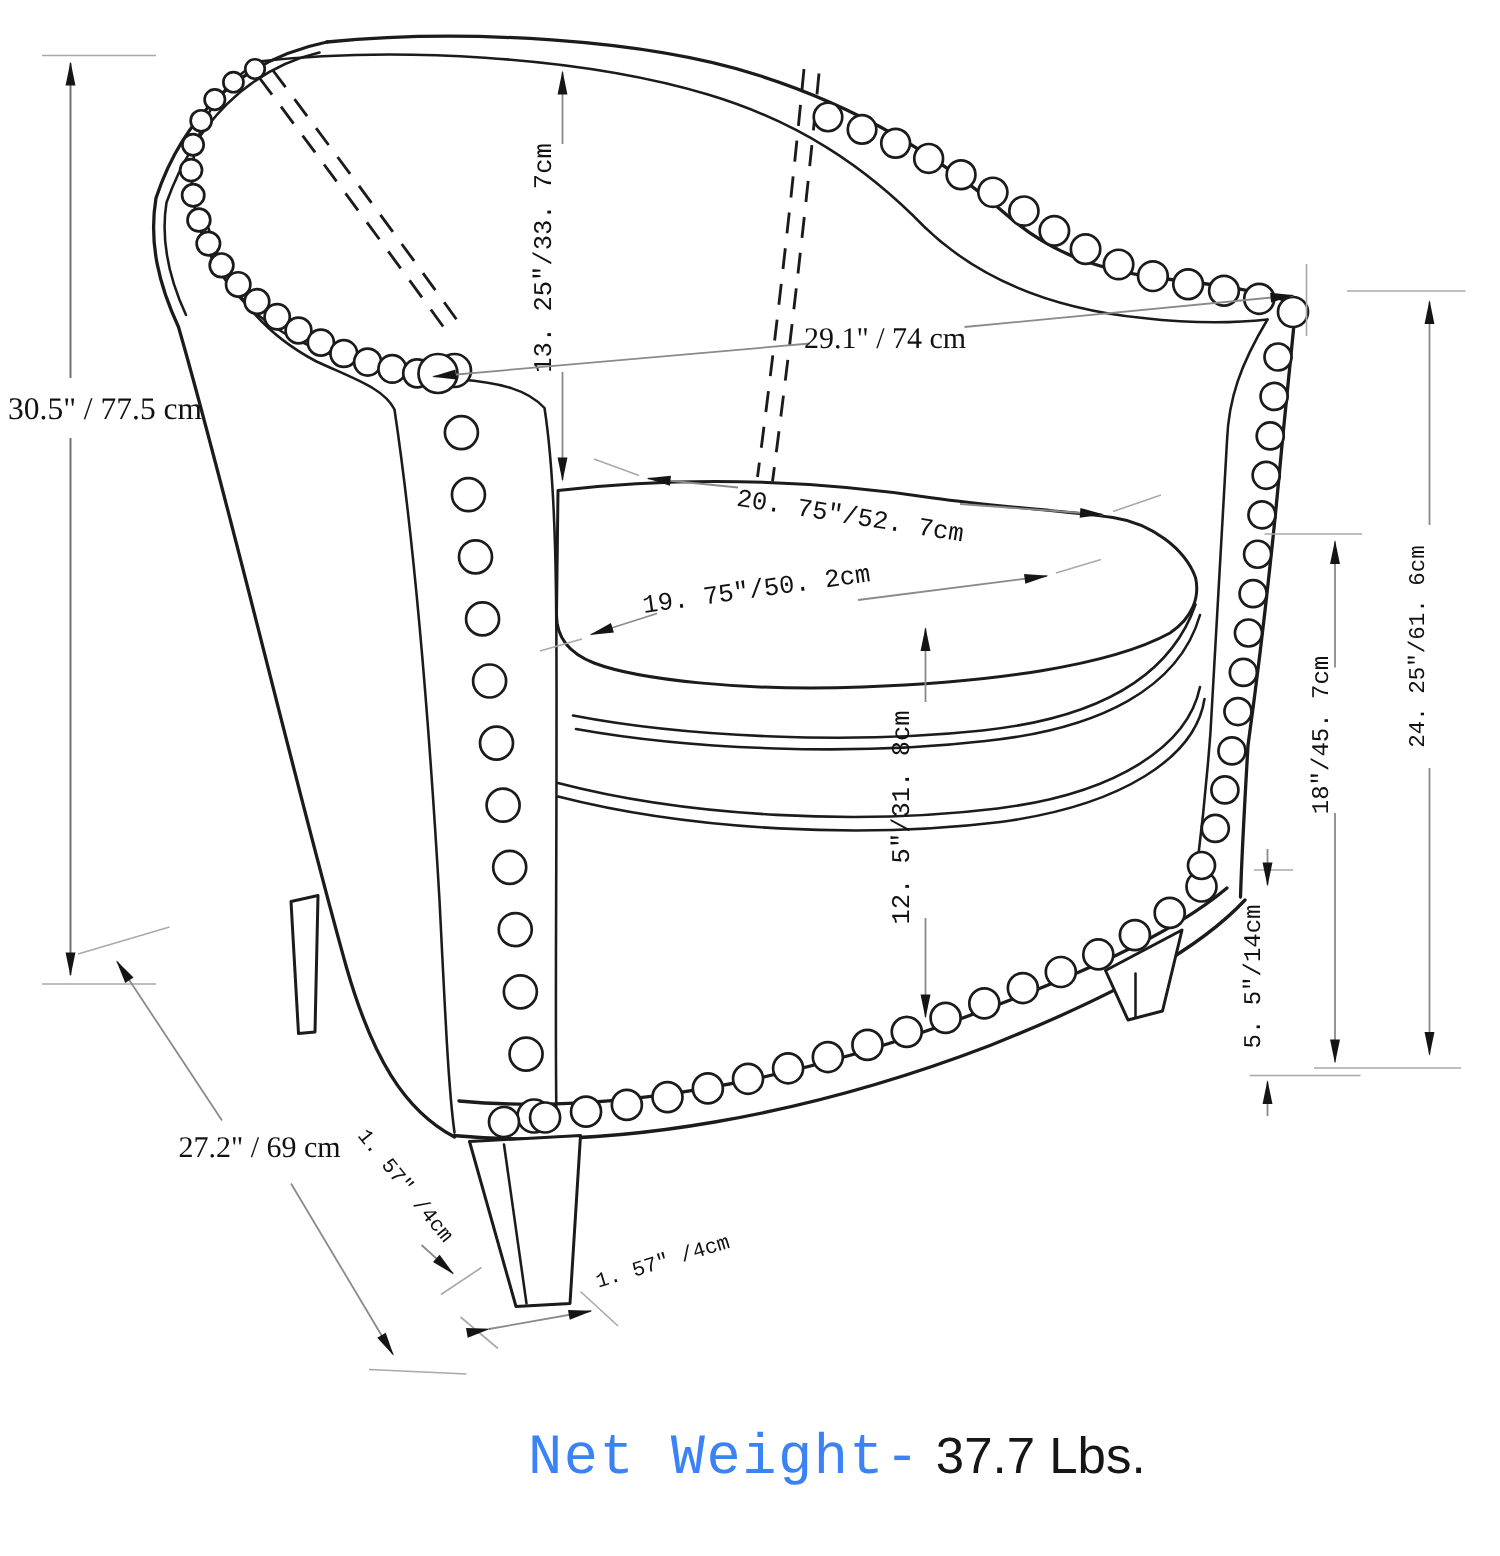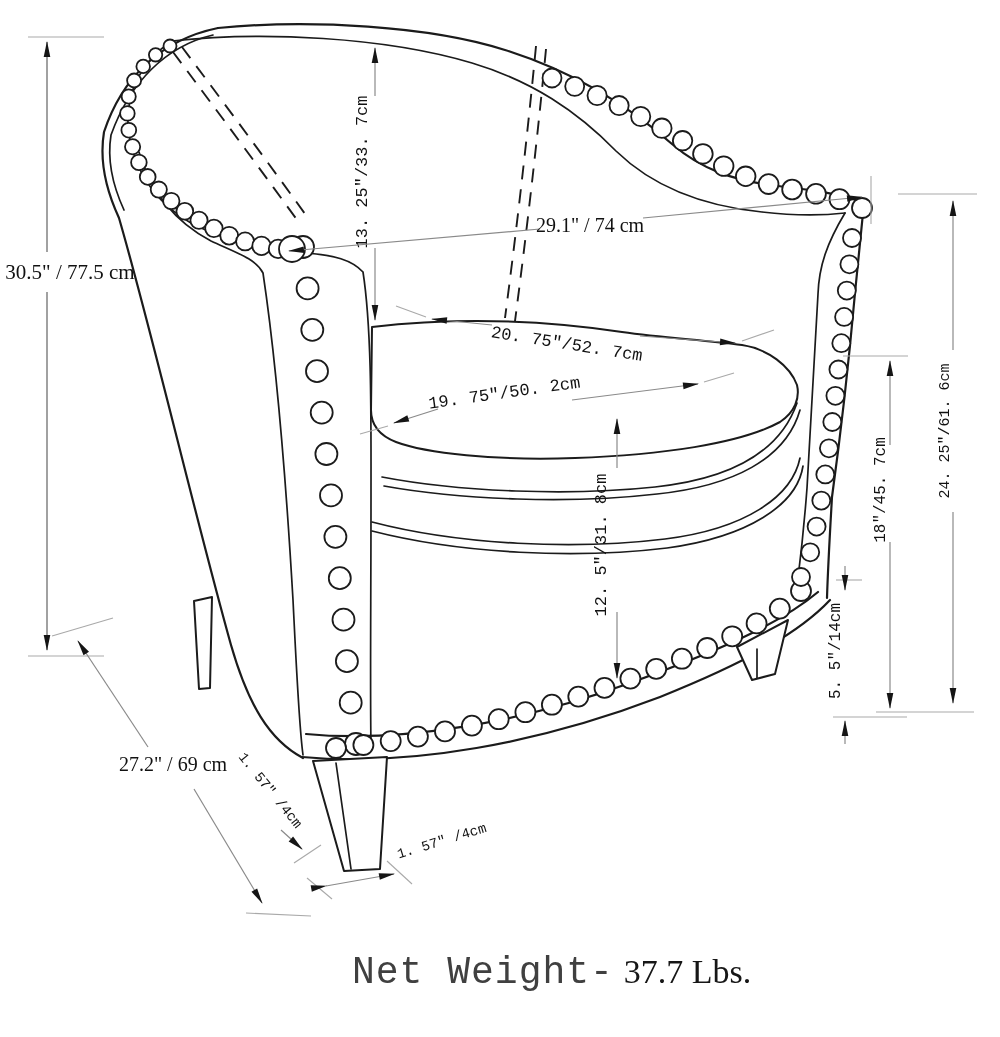--- a/index.html
+++ b/index.html
@@ -18,22 +18,22 @@
   .dim  { fill:none; stroke:#8a8a8a; stroke-width:1.2; }
   .tick { fill:none; stroke:#a9a9a9; stroke-width:1.1; }
   .dimb { fill:none; stroke:#6f6f6f; stroke-width:1.3; }
 
   
   text { fill:#111111; }
   .ts { font-family:"Liberation Serif","DejaVu Serif",serif; }
   .tm { font-family:"Liberation Mono","DejaVu Sans Mono",monospace; }
 
   .net { position:absolute; top:951px; left:352px; white-space:nowrap; }
-  .net .mono  { font-family:"Liberation Mono","DejaVu Sans Mono",monospace; font-size:38px; color:#404040; letter-spacing:1px; }
-  .net .serif { font-family:Liberation Serif, serif; font-size:34px; color:#161616; margin-left:10px; }
+  .net .mono  { font-family:"Liberation Mono","DejaVu Sans Mono",monospace; font-size:38px; color:#3b82f6; letter-spacing:1px; }
+  .net .serif { font-family:Liberation Sans, sans-serif; font-size:34px; color:#161616; margin-left:10px; }
 </style>
 </head>
 <body>
 
 <div class="canvas">
 
 <svg width="1000" height="1037" viewBox="0 0 1000 1037">
 
   <defs>
     <marker id="mA" markerWidth="18" markerHeight="9" refX="16" refY="4.5" orient="auto" markerUnits="userSpaceOnUse">

